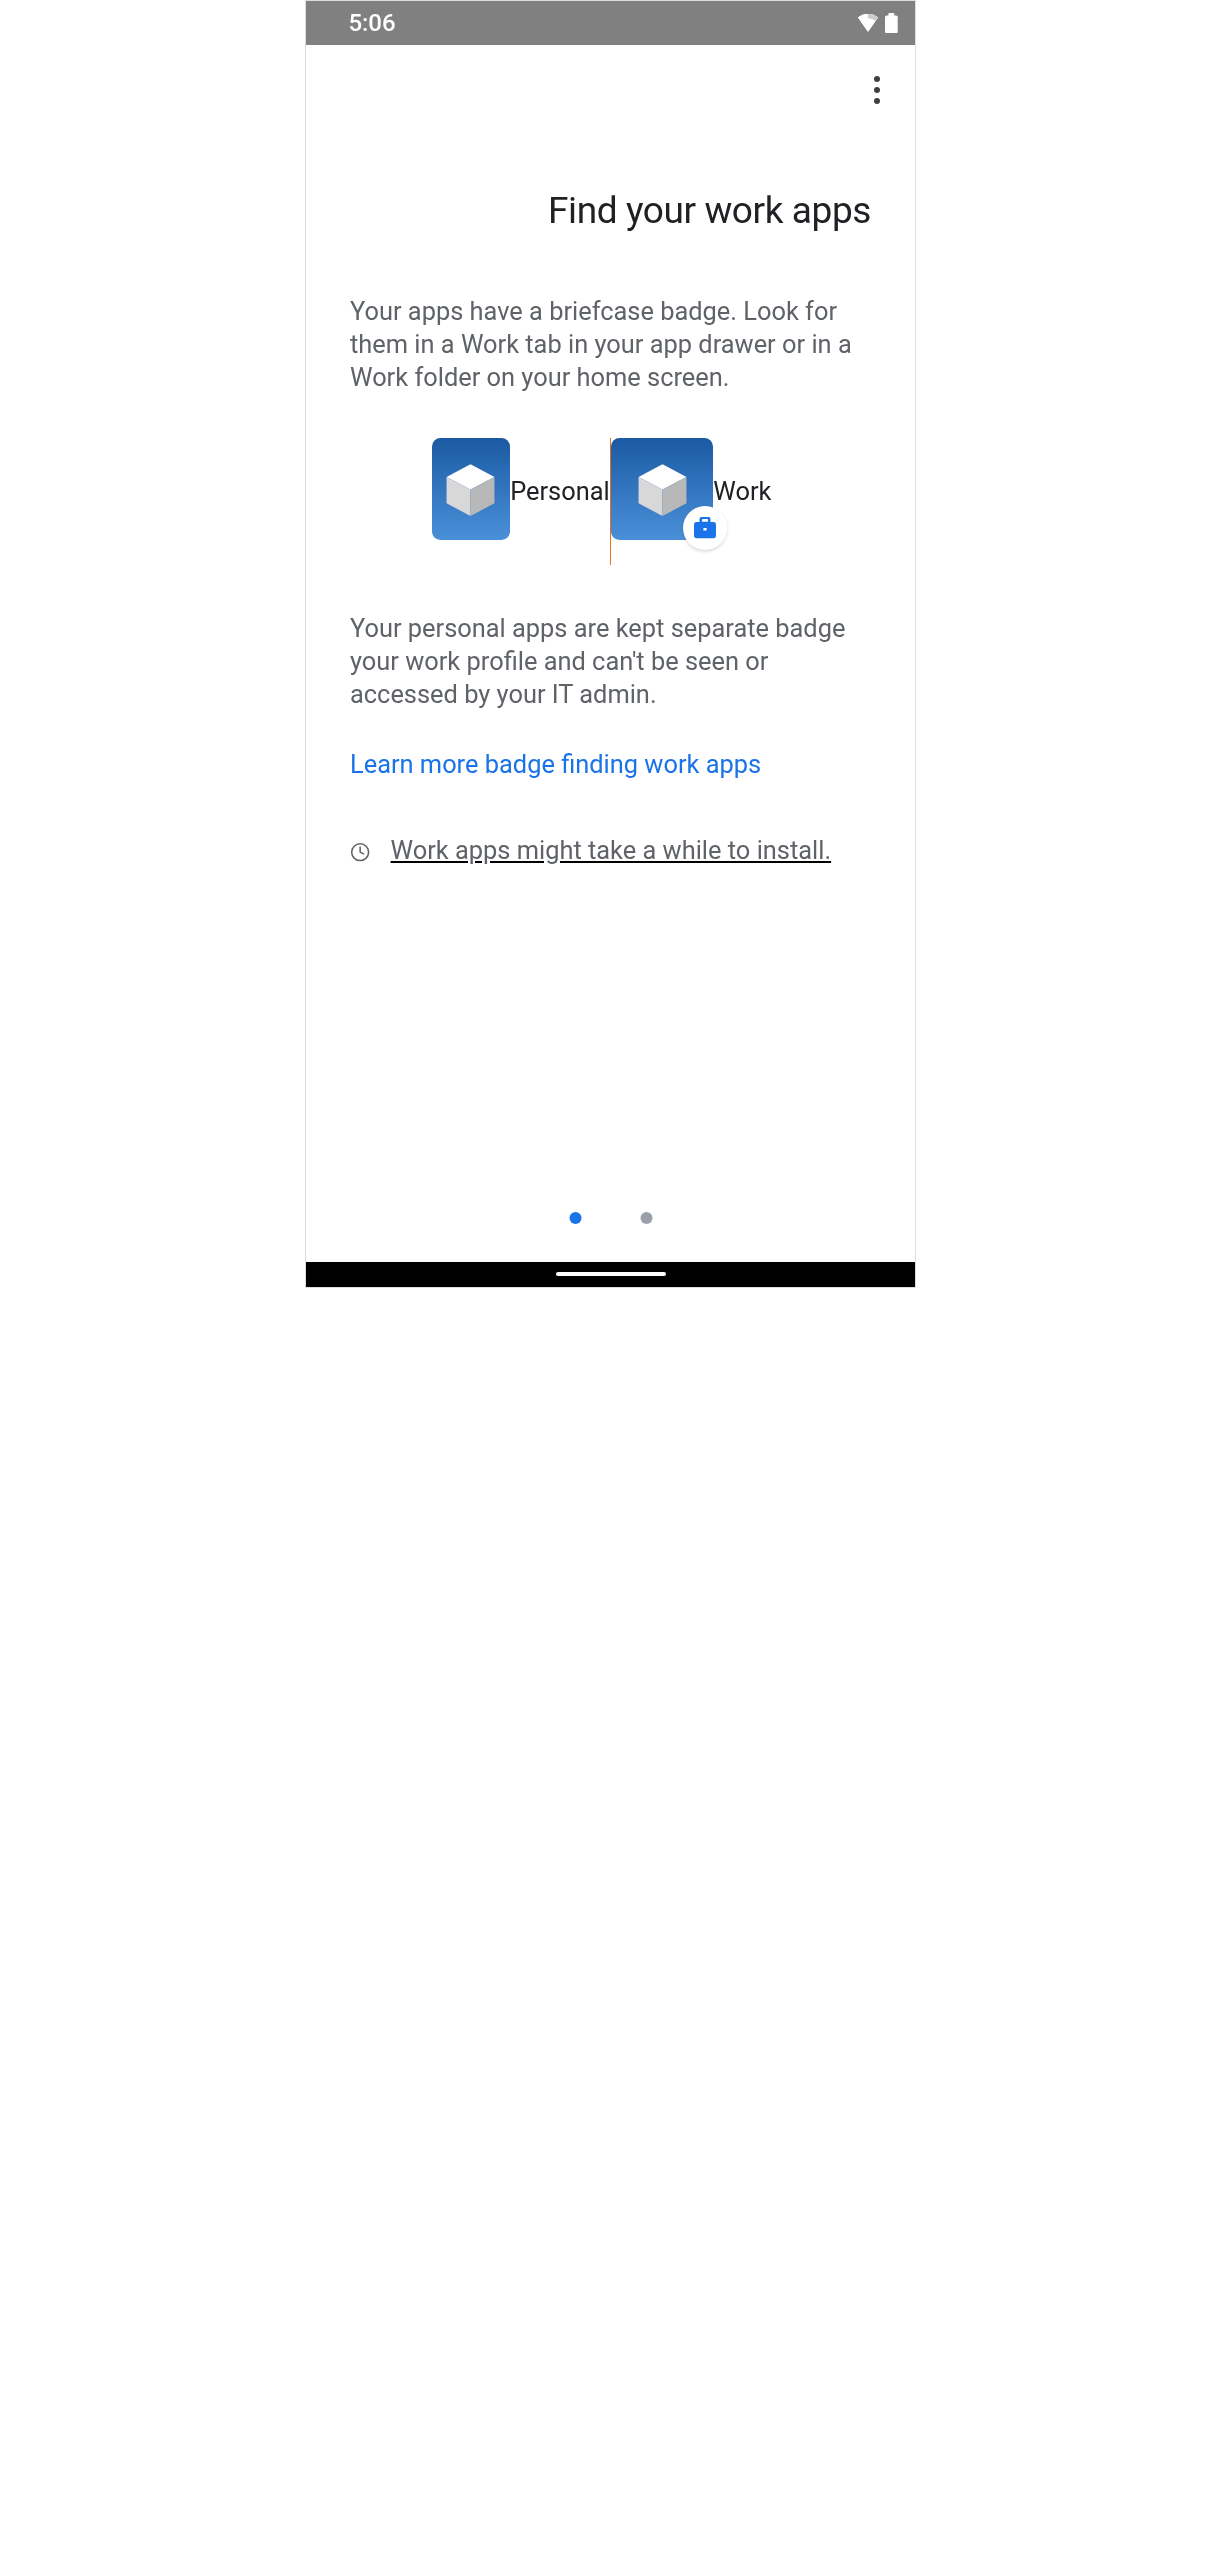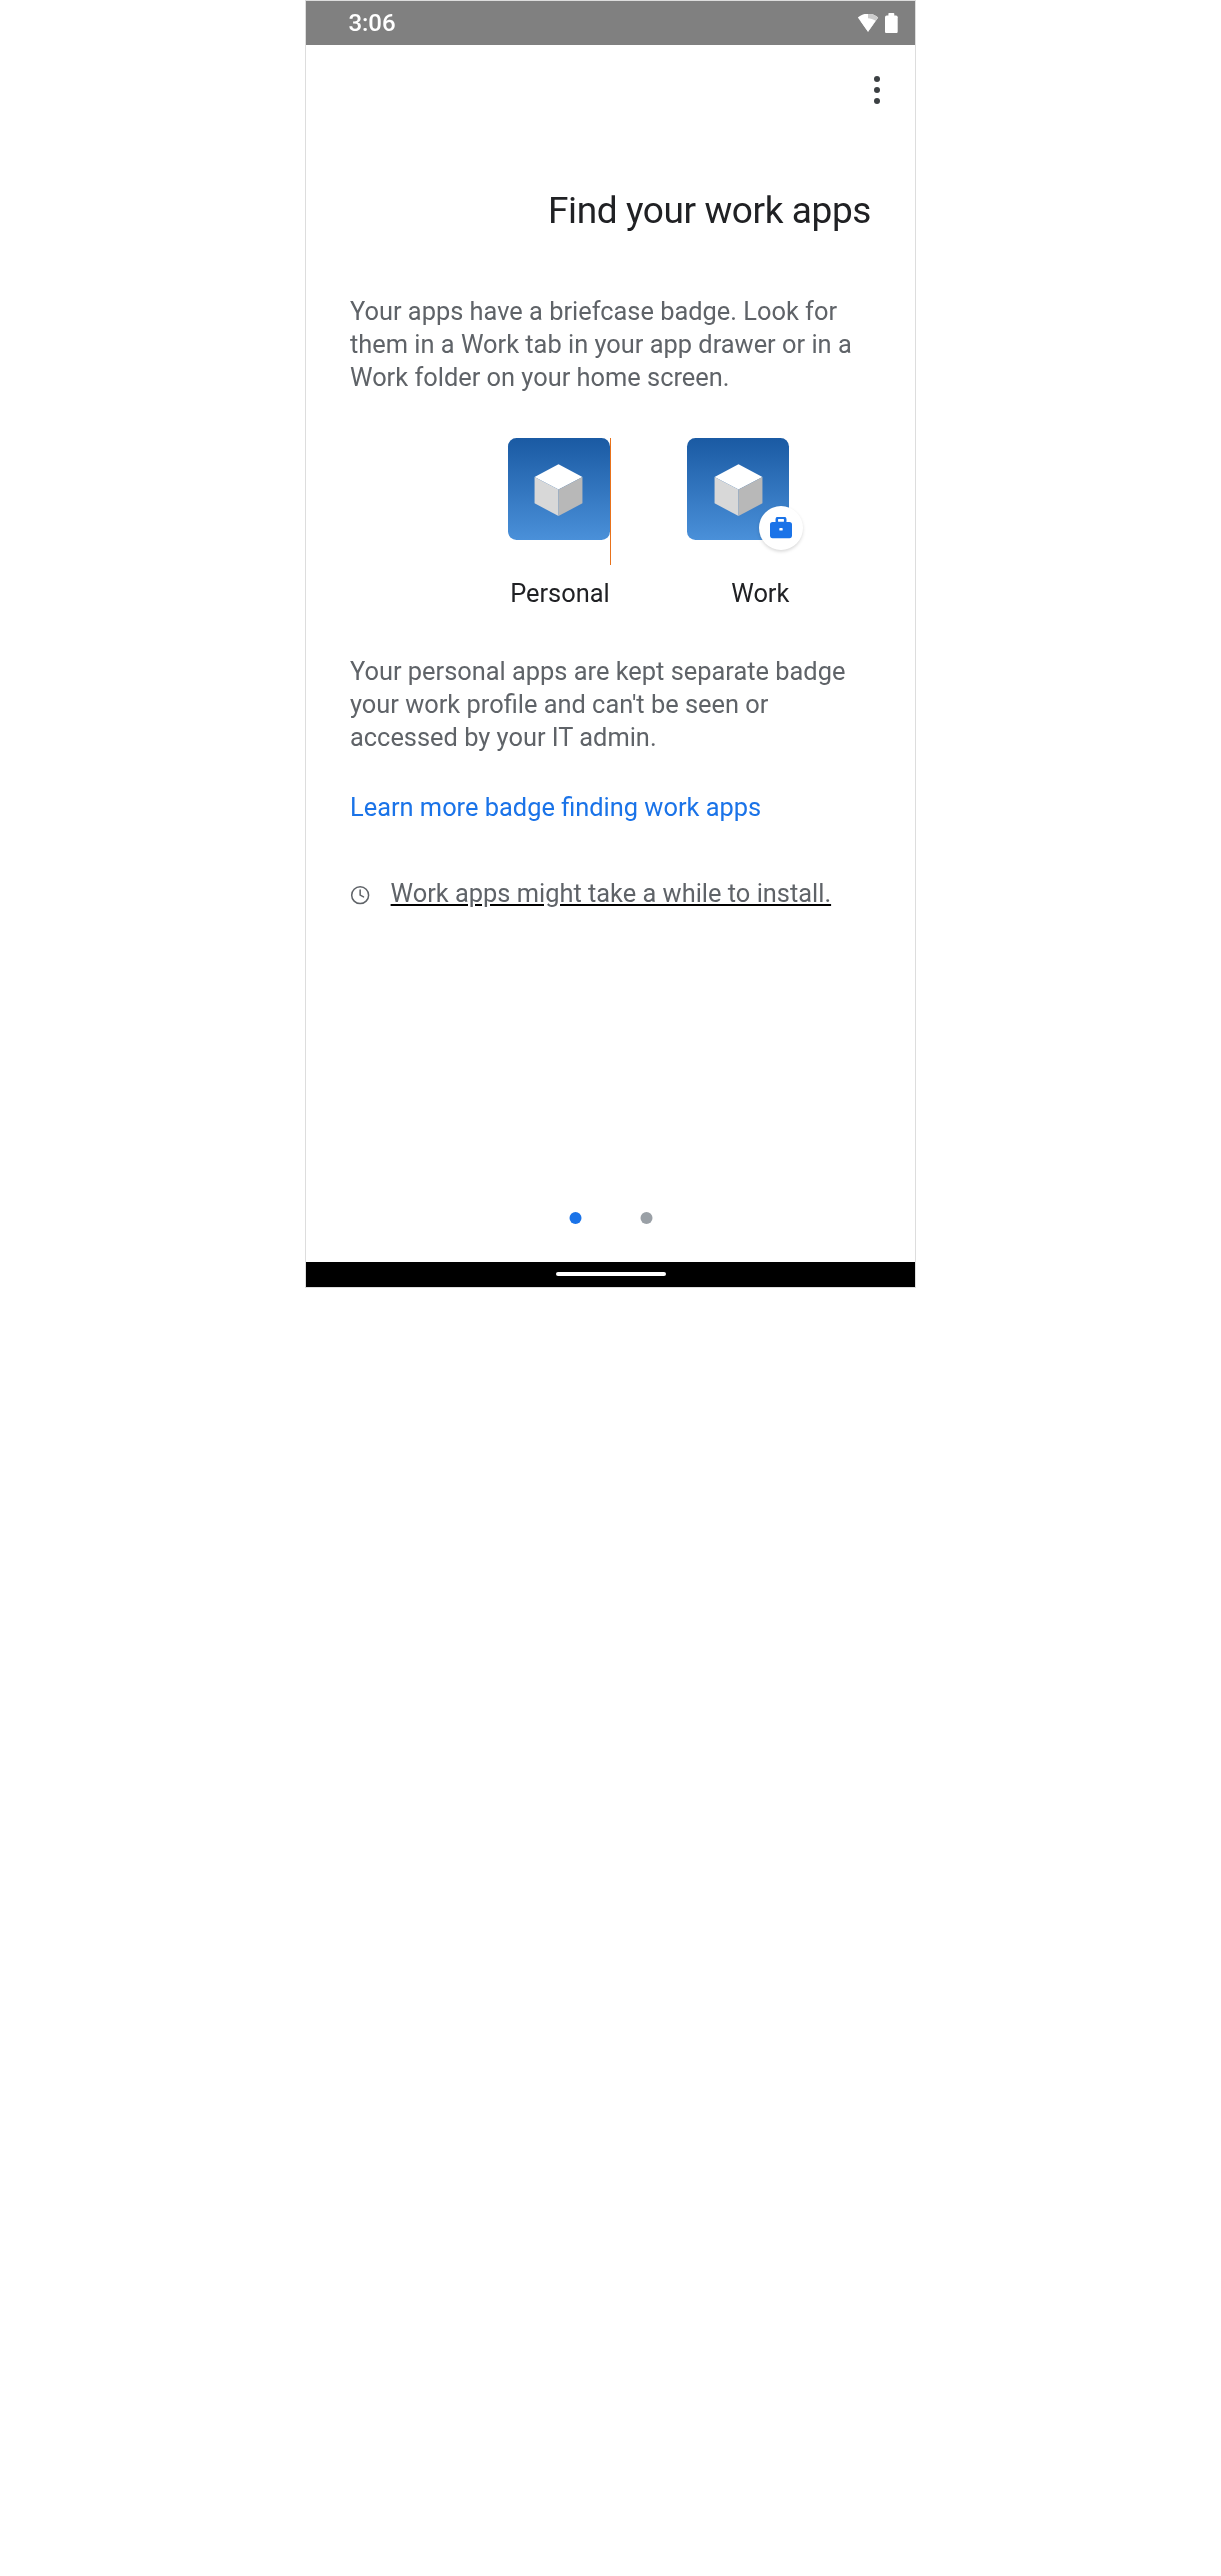--- a/index.html
+++ b/index.html
@@ -74,22 +74,22 @@
     .icons-row {
       display: flex;
       align-items: flex-start;
       justify-content: center;
       margin-top: 44px;
       gap: 0;
       position: relative;
     }
     .icon-column {
       display: flex;
-      flex-direction: column;
-      align-items: flex-end;
+      flex-direction: row;
+      align-items: flex-start;
       width: 178px;
     }
     .app-icon {
       width: 102px;
       height: 102px;
       border-radius: 8.5px;
       background: linear-gradient(to bottom, #1a5aa3 0%, #4a90d9 100%);
       display: flex;
       align-items: center;
       justify-content: center;
@@ -184,21 +184,21 @@
       width: 110px;
       height: 4.2px;
       background: #fff;
       border-radius: 2.5px;
     }
   </style>
 </head>
 <body>
 
 <div class="status-bar">
-  <div class="status-time">3:06</div>
+  <div class="status-time">5:06</div>
   <div class="status-icons">
     <svg width="22" height="18.6" viewBox="0 0 26 22">
       <path d="M 13 21 L 25 4 C 21 1 17 -0.5 13 -0.5 C 9 -0.5 5 1 1 4 L 13 21 Z" fill="#fff"></path>
       <path d="M 13 21 L 25 4 C 21 1 17 -0.5 13 -0.5 L 13 21 Z" fill="#ccc"></path>
       <path d="M 13 21 L 22 8 C 19 6 16 5 13 5 C 10 5 7 6 4 8 L 13 21 Z" fill="#fff"></path>
     </svg>
     <svg width="12.7" height="20.3" viewBox="0 0 15 24">
       <rect x="0" y="3" width="15" height="21" rx="2" fill="#fff"></rect>
       <rect x="4" y="0" width="7" height="4" rx="1" fill="#fff"></rect>
     </svg>

